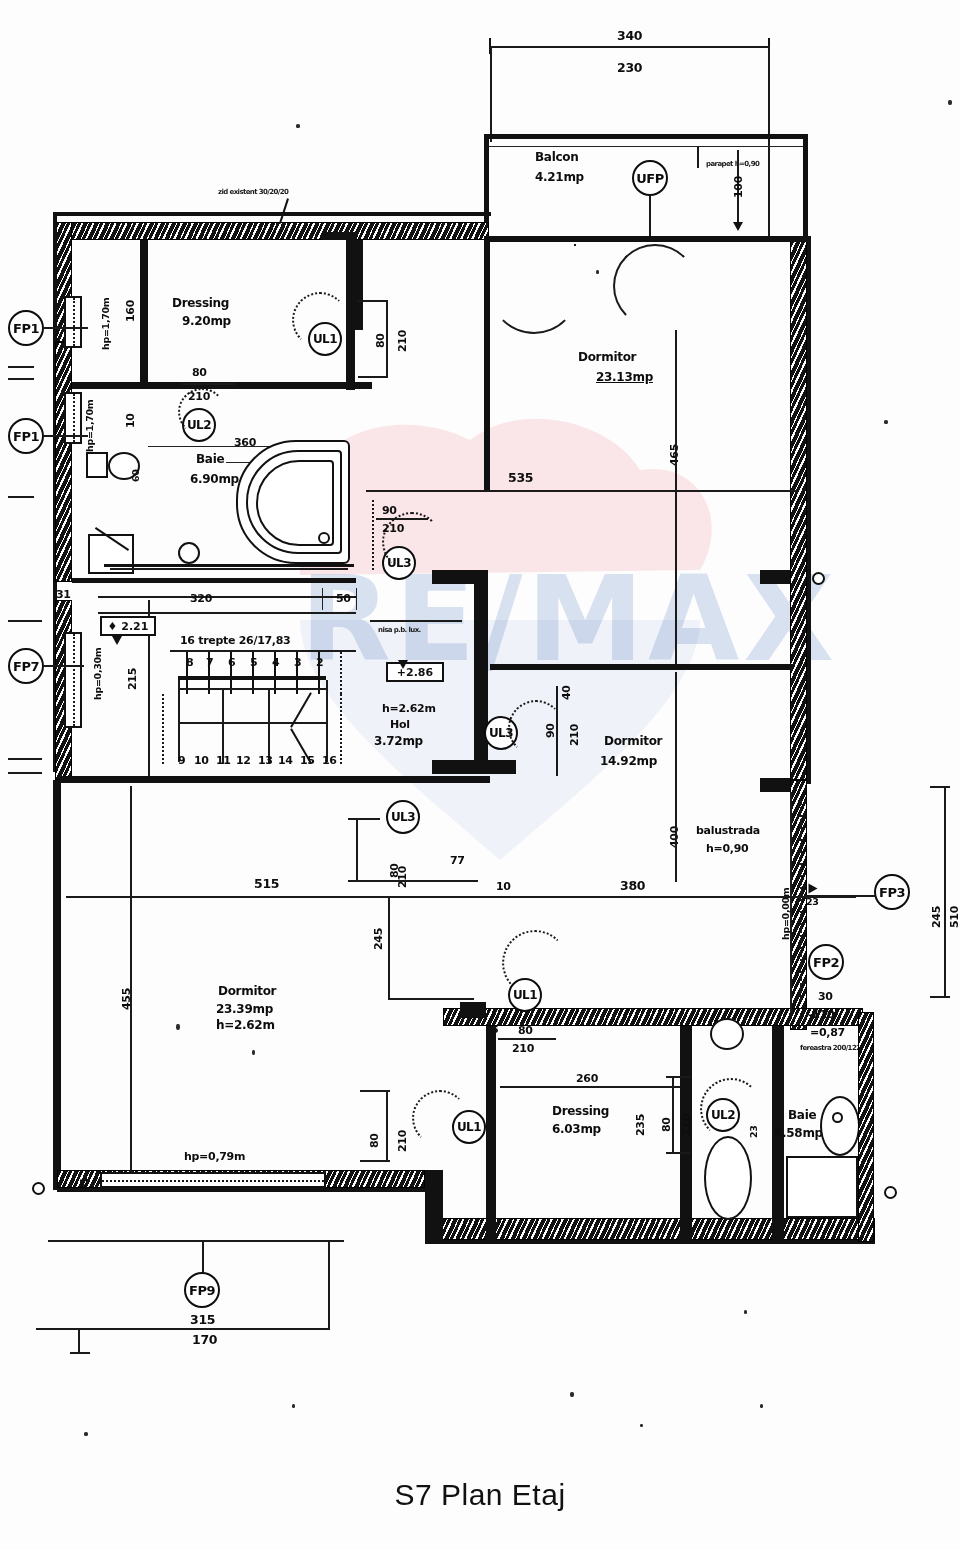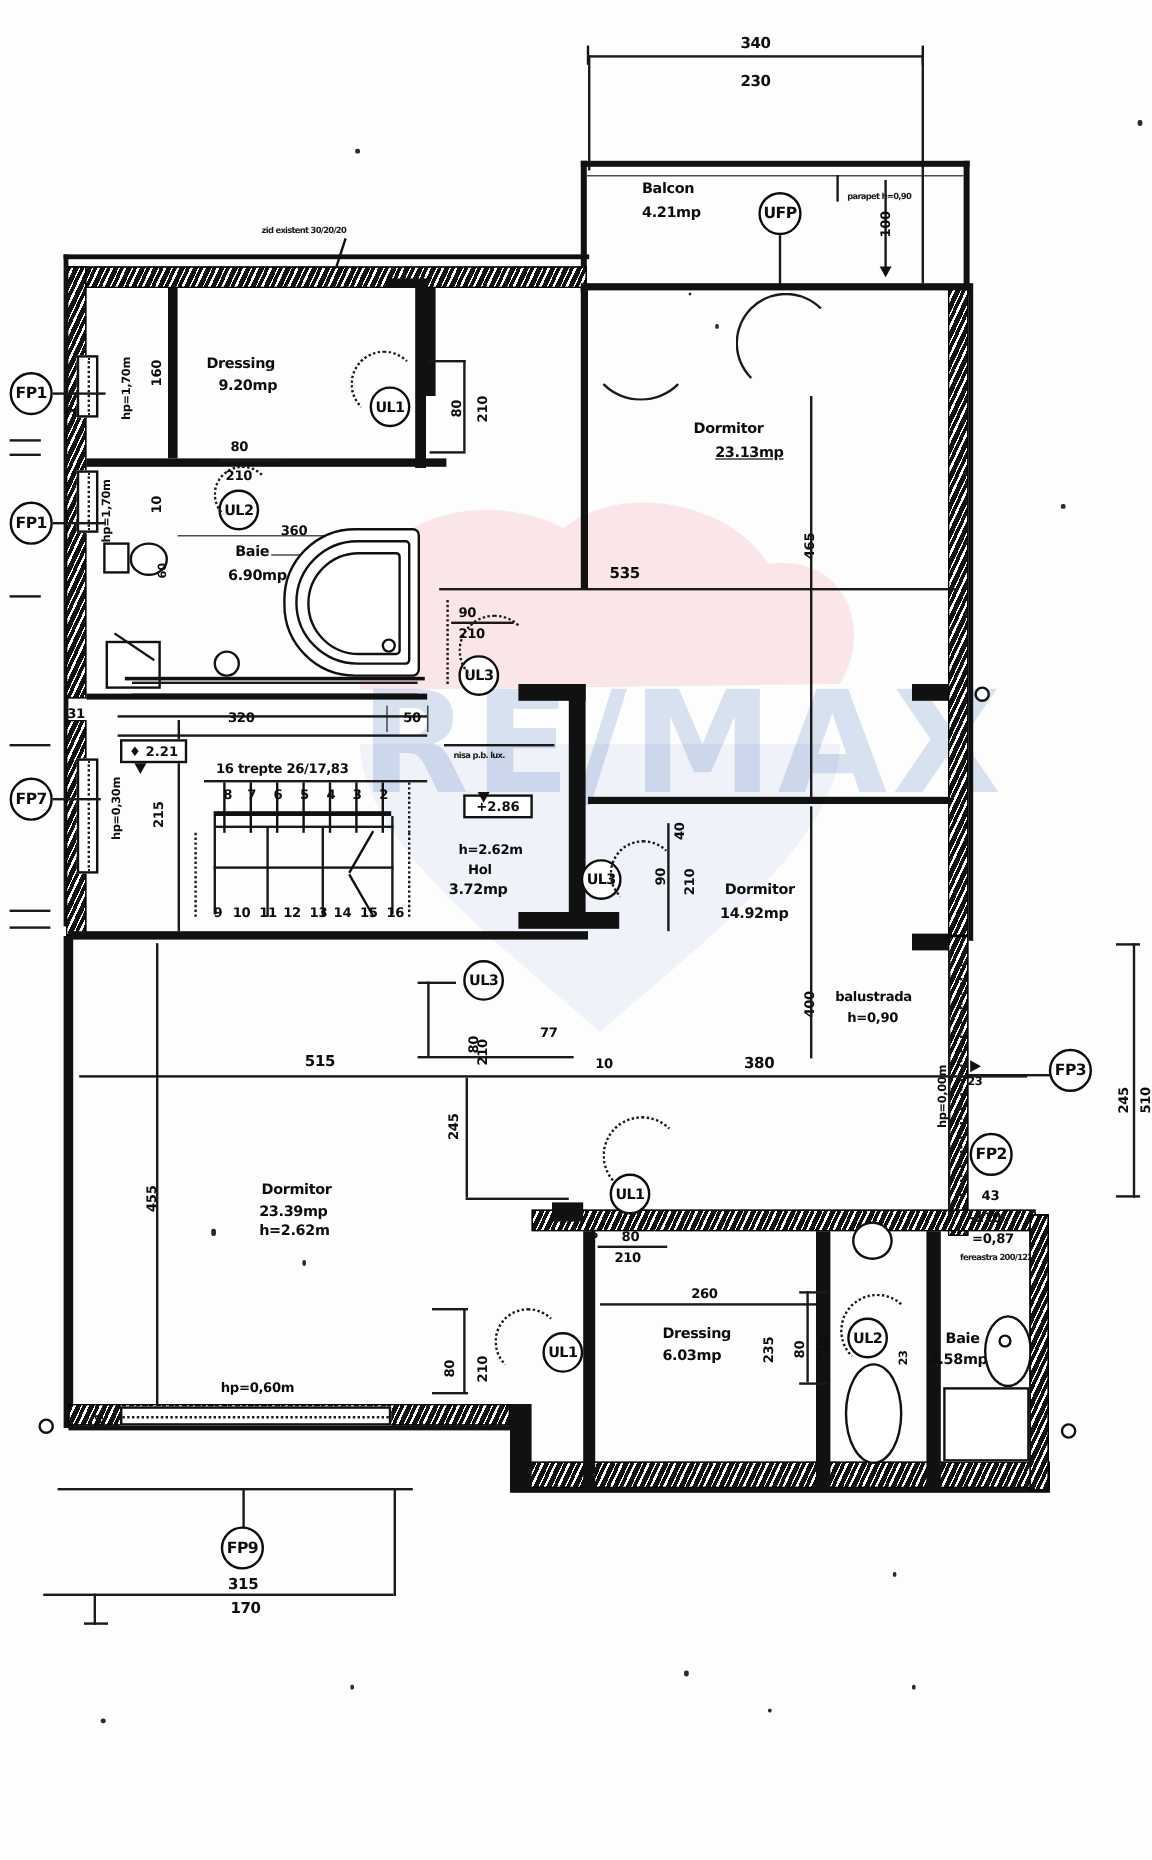--- a/index.html
+++ b/index.html
@@ -371,32 +371,32 @@
   <div class="line-h" style="left:806px;top:895px;width:70px;"></div>
   <div class="arrowdown" style="left:808px;top:884px;transform:rotate(-90deg);"></div>
   <div class="txt dim-sm vert" style="left:930px;top:928px;">245</div>
   <div class="txt dim-sm vert" style="left:948px;top:928px;">510</div>
   <div class="line-v" style="left:944px;top:786px;height:212px;"></div>
   <div class="line-h" style="left:930px;top:786px;width:20px;"></div>
   <div class="line-h" style="left:930px;top:996px;width:20px;"></div>
   <div class="txt dim-xs" style="left:806px;top:896px;">23</div>
 
   <div class="bubble fp" style="left:808px;top:944px;">FP2</div>
-  <div class="txt dim-sm" style="left:818px;top:990px;">43</div>
+  <div class="txt dim-sm" style="left:818px;top:990px;">30</div>
   <div class="txt dim-sm" style="left:808px;top:1008px;">-110</div>
   <div class="txt dim-sm" style="left:810px;top:1026px;">=0,87</div>
   <div class="scribble" style="left:800px;top:1044px;">fereastra 200/122</div>
 
   <div class="wall" style="left:60px;top:776px;width:430px;height:7px;"></div>
   <div class="txt room-name" style="left:218px;top:984px;">Dormitor</div>
   <div class="txt room-area" style="left:216px;top:1002px;">23.39mp</div>
   <div class="txt room-area" style="left:216px;top:1018px;">h=2.62m</div>
   <div class="txt dim-sm vert" style="left:120px;top:1010px;">455</div>
   <div class="line-v" style="left:130px;top:786px;height:388px;"></div>
-  <div class="txt dim-sm" style="left:184px;top:1150px;">hp=0,60m</div>
+  <div class="txt dim-sm" style="left:184px;top:1150px;">hp=0,79m</div>
 
   <div class="rect-f" style="left:100px;top:1172px;width:226px;height:16px;"></div>
   <div class="dot-h" style="left:102px;top:1180px;width:222px;"></div>
   <div class="txt dim-xs vert" style="left:78px;top:1190px;">31</div>
   <div class="round-f" style="left:32px;top:1182px;width:9px;height:9px;"></div>
 
   <div class="line-h" style="left:66px;top:896px;width:790px;"></div>
   <div class="txt dim" style="left:254px;top:876px;">515</div>
   <div class="txt dim-sm" style="left:450px;top:854px;">77</div>
   <div class="txt dim-sm" style="left:496px;top:880px;">10</div>
@@ -468,14 +468,15 @@
   <div class="speck" style="left:744px;top:1310px;width:3px;height:4px;"></div>
   <div class="speck" style="left:84px;top:1432px;width:4px;height:4px;"></div>
   <div class="speck" style="left:292px;top:1404px;width:3px;height:4px;"></div>
   <div class="speck" style="left:296px;top:124px;width:4px;height:4px;"></div>
   <div class="speck" style="left:176px;top:1024px;width:4px;height:6px;"></div>
   <div class="speck" style="left:252px;top:1050px;width:3px;height:5px;"></div>
   <div class="speck" style="left:760px;top:1404px;width:3px;height:4px;"></div>
   <div class="speck" style="left:640px;top:1424px;width:3px;height:3px;"></div>
   <div class="speck" style="left:596px;top:270px;width:3px;height:4px;"></div>
 
+  <div id="plan-title">S7 Plan Etaj</div>
 
 </div>
 
 </body></html>

